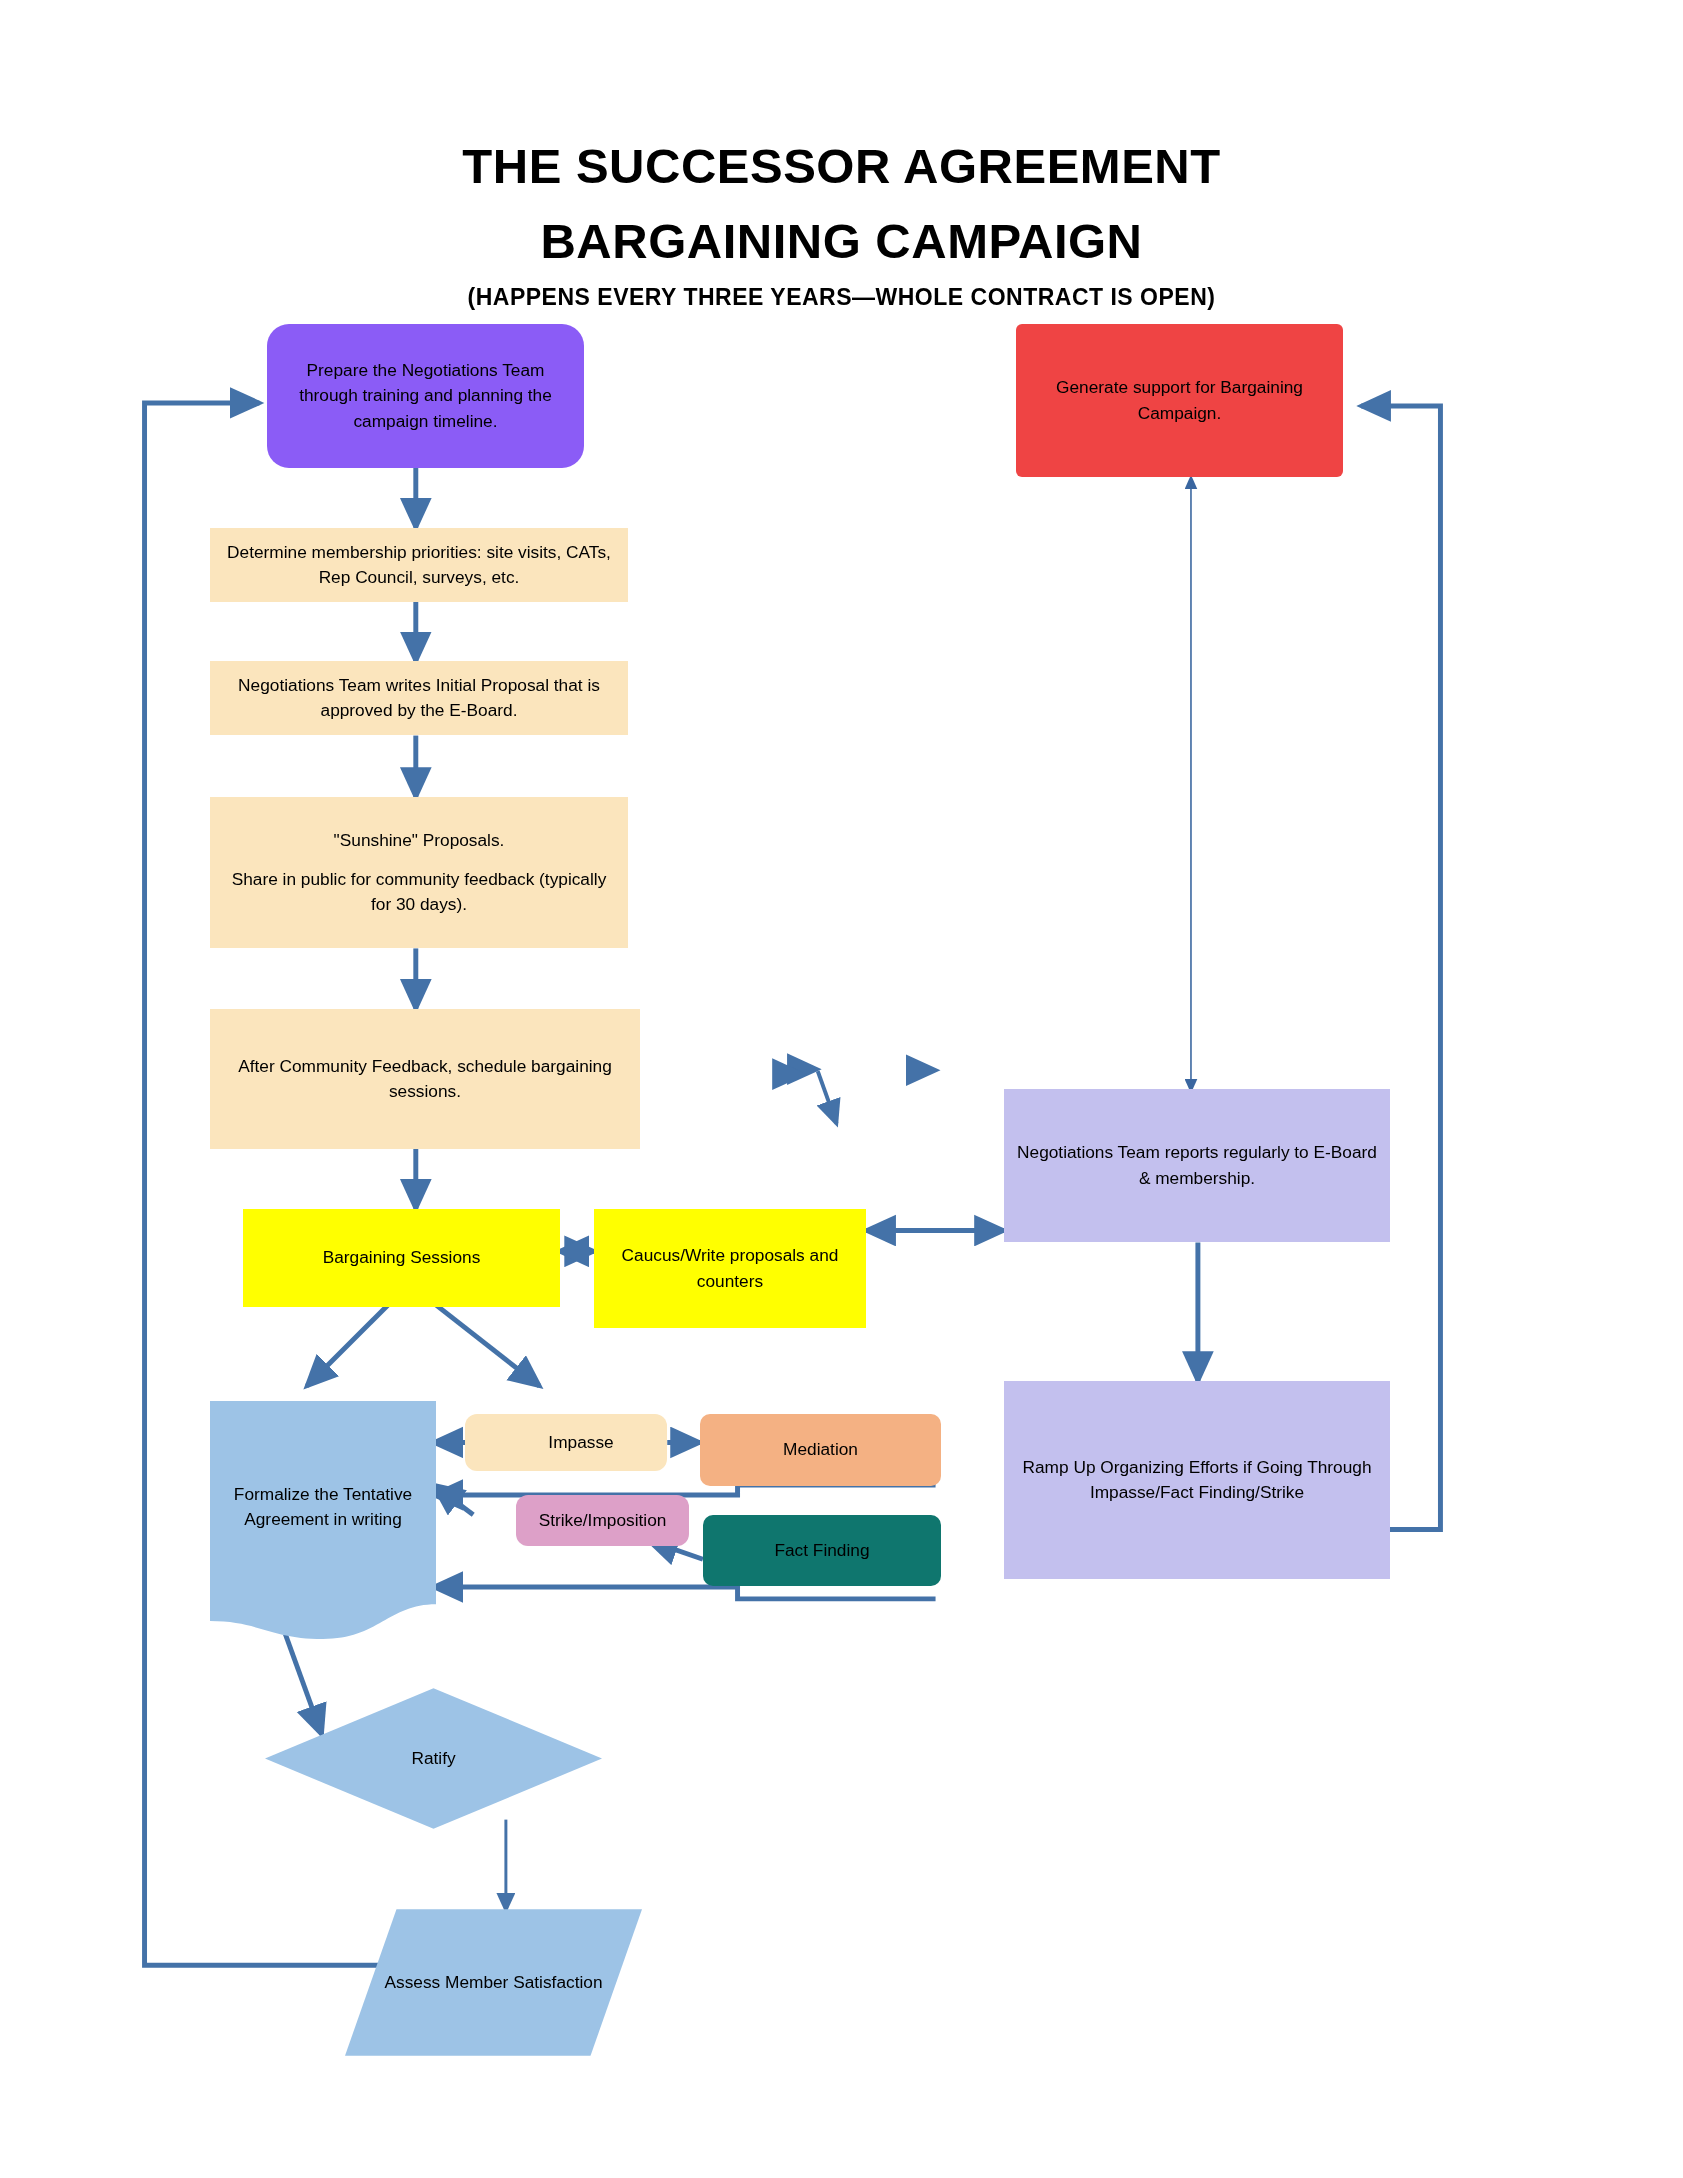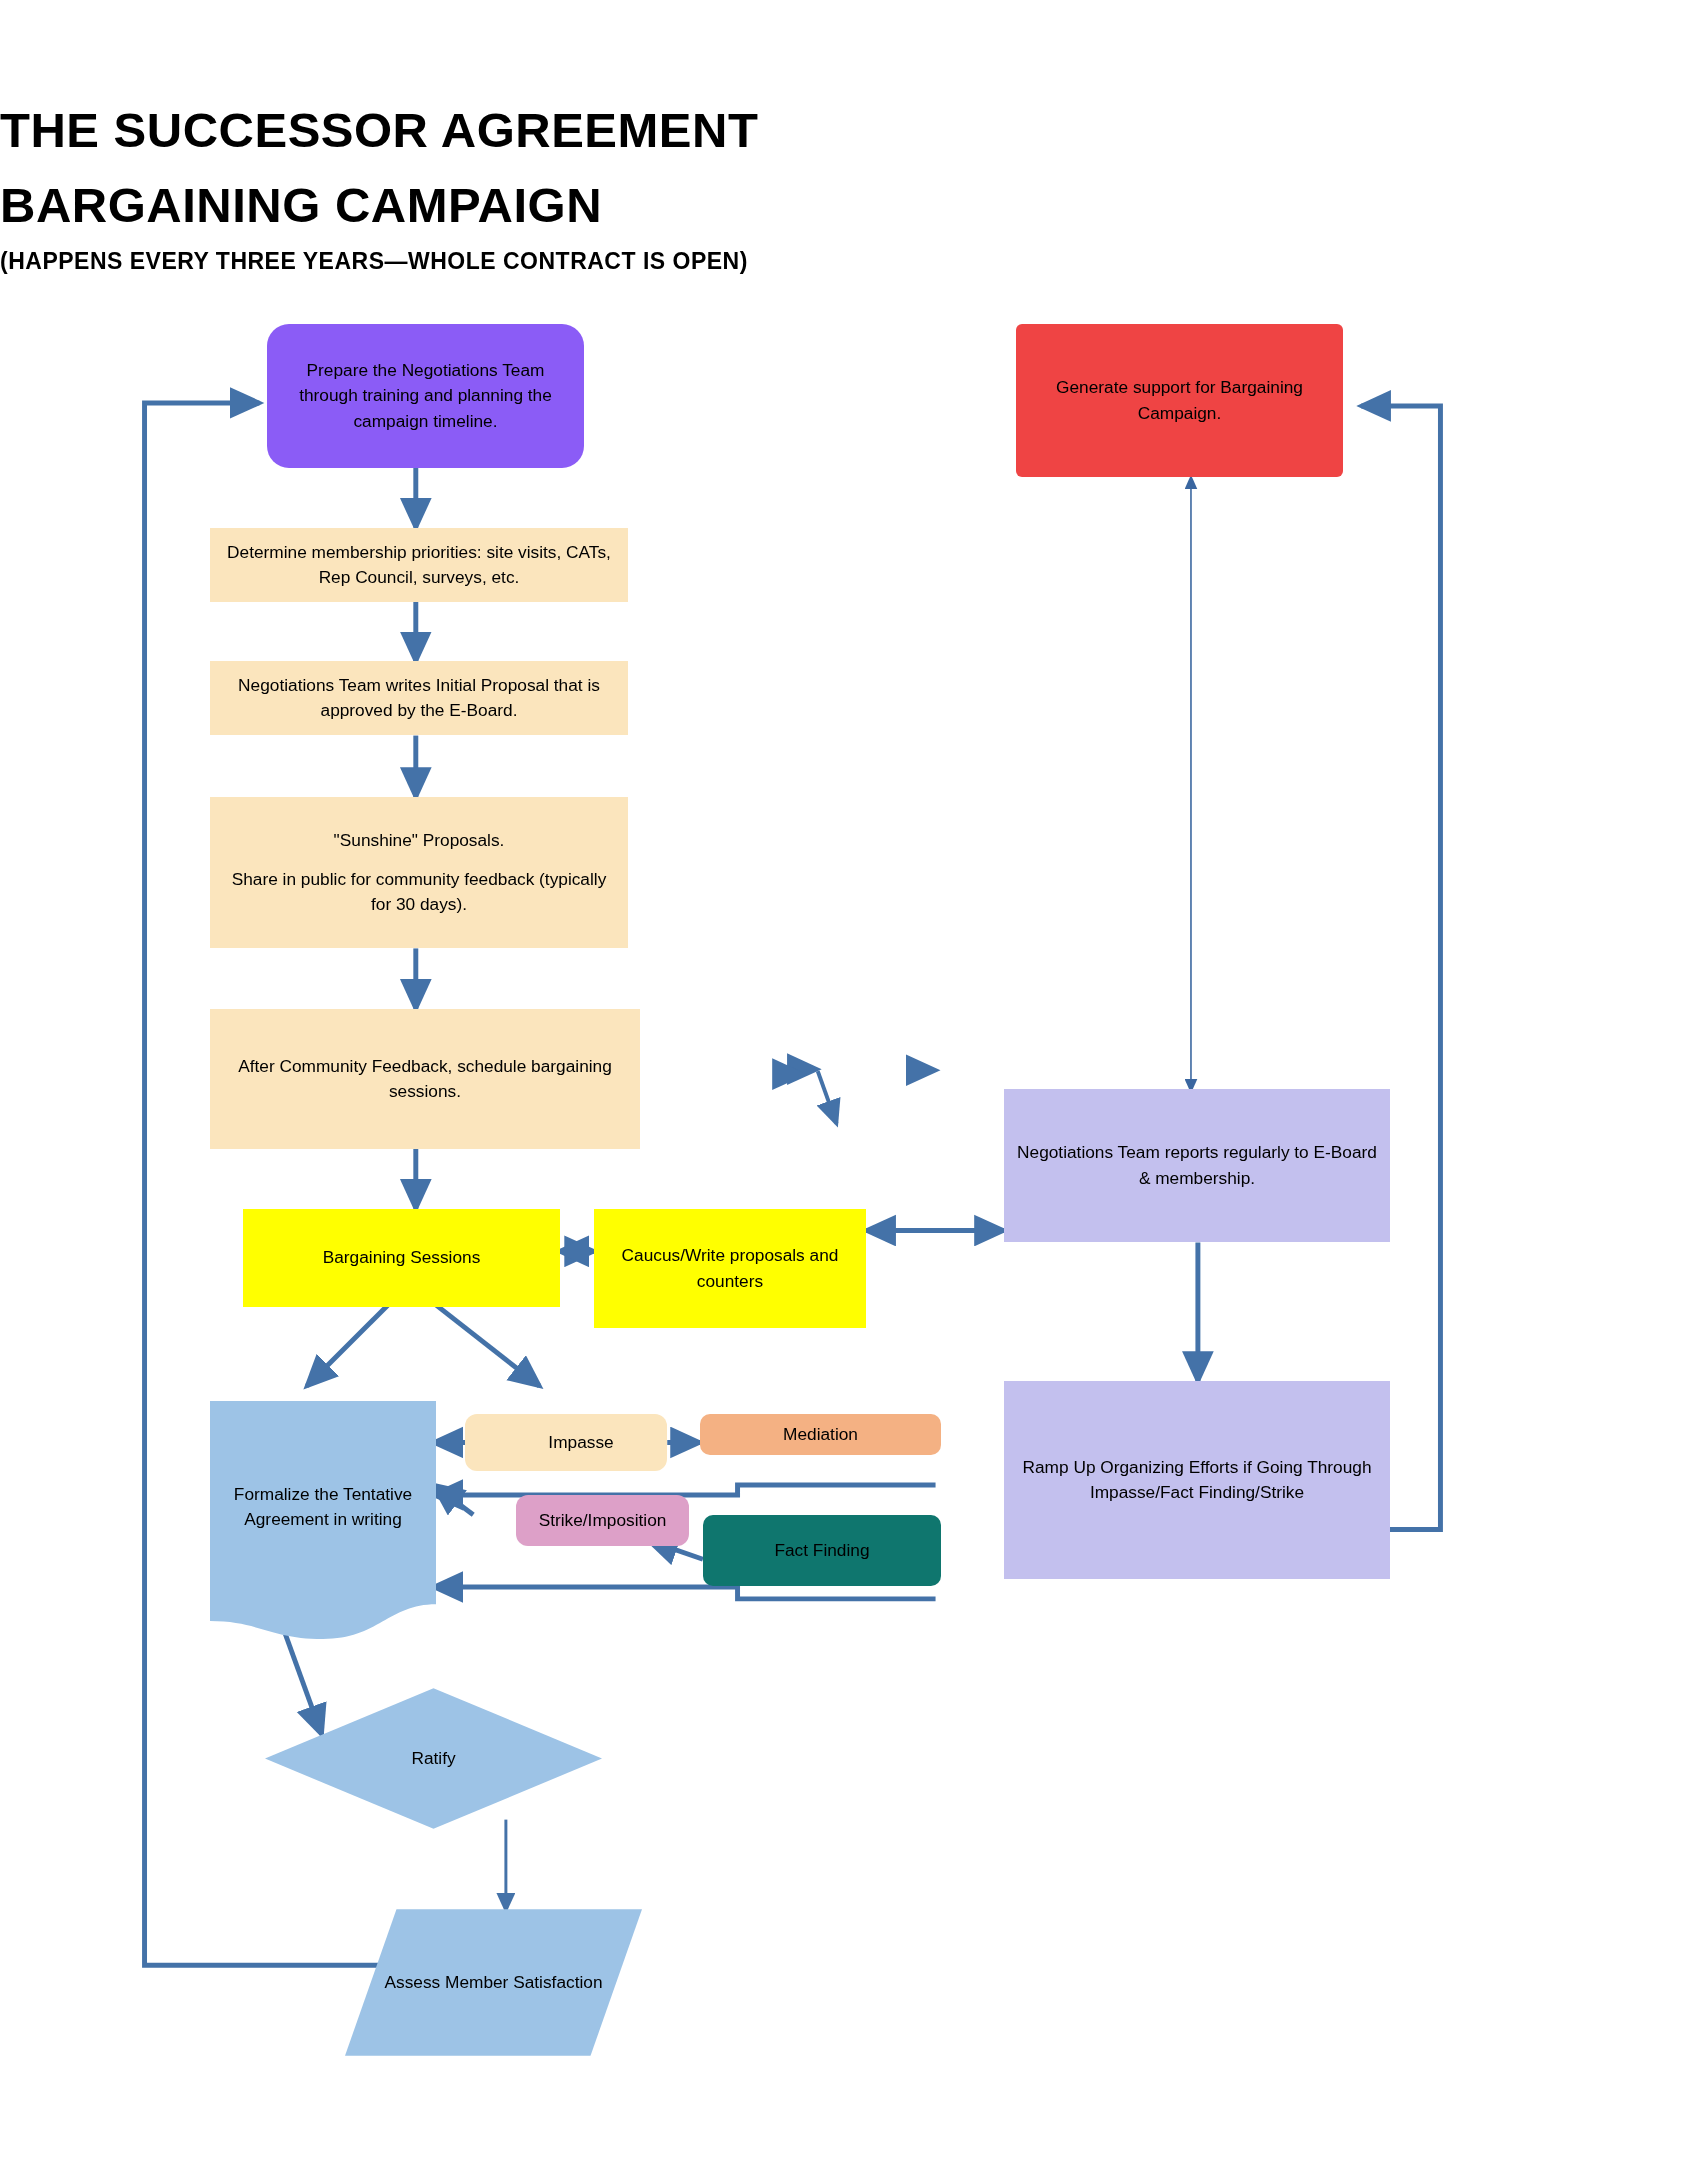--- a/index.html
+++ b/index.html
@@ -2,22 +2,22 @@
 <html><head>
 <meta charset="utf-8">
 <style>
   html,body{margin:0;padding:0;background:#ffffff;}
   body{width:1683px;height:2178px;position:relative;overflow:hidden;
        font-family:"Liberation Sans","DejaVu Sans",sans-serif;color:#000;}
 
   #canvas{position:absolute;left:0;top:0;width:1683px;height:2178px;}
 
   
-  .title{position:absolute;width:100%;font-weight:bold;
-         letter-spacing:0.5px;line-height:1.05;}
+  .title{position:absolute;width:100%;text-align:center;font-weight:bold;
+         letter-spacing:0.5px;line-height:1.05;margin-top:36px;}
   #title-line1{top:105px;font-size:49px;}
   #title-line2{top:180px;font-size:49px;}
   #subtitle{top:249px;font-size:23px;font-weight:bold;}
 
   
   .node{position:absolute;box-sizing:border-box;display:flex;
         align-items:center;justify-content:center;text-align:center;
         font-size:17.3px;line-height:1.45;padding:4px 10px;}
   .node span{display:block;width:100%;}
 
@@ -152,21 +152,21 @@
     <svg width="226" height="238" viewBox="0 0 228 240">
       <path d="M0,0 L228,0 L228,205 C180,205 170,240 114,240 C60,240 50,222 0,222 Z" fill="#9dc3e6"></path>
     </svg>
     <span class="lbl" style="padding-bottom:26px;">Formalize the Tentative Agreement in writing</span>
   </div>
 
   <div class="node cream-small" style="left:465px;top:1414px;width:202px;height:57px;padding-left:40px;">
     <span>Impasse</span>
   </div>
 
-  <div class="node orange" style="left:700px;top:1414px;width:241px;height:41px;">
+  <div class="node orange" style="left:700px;top:1414px;width:241px;height:72px;">
     <span>Mediation</span>
   </div>
 
   <div class="node pink" style="left:473px;top:1495px;width:173px;height:51px;">
     <span>Strike/Imposition</span>
   </div>
 
   <div class="node red" style="left:703px;top:1515px;width:238px;height:71px;color:#000;">
     <span>Fact Finding</span>
   </div>

